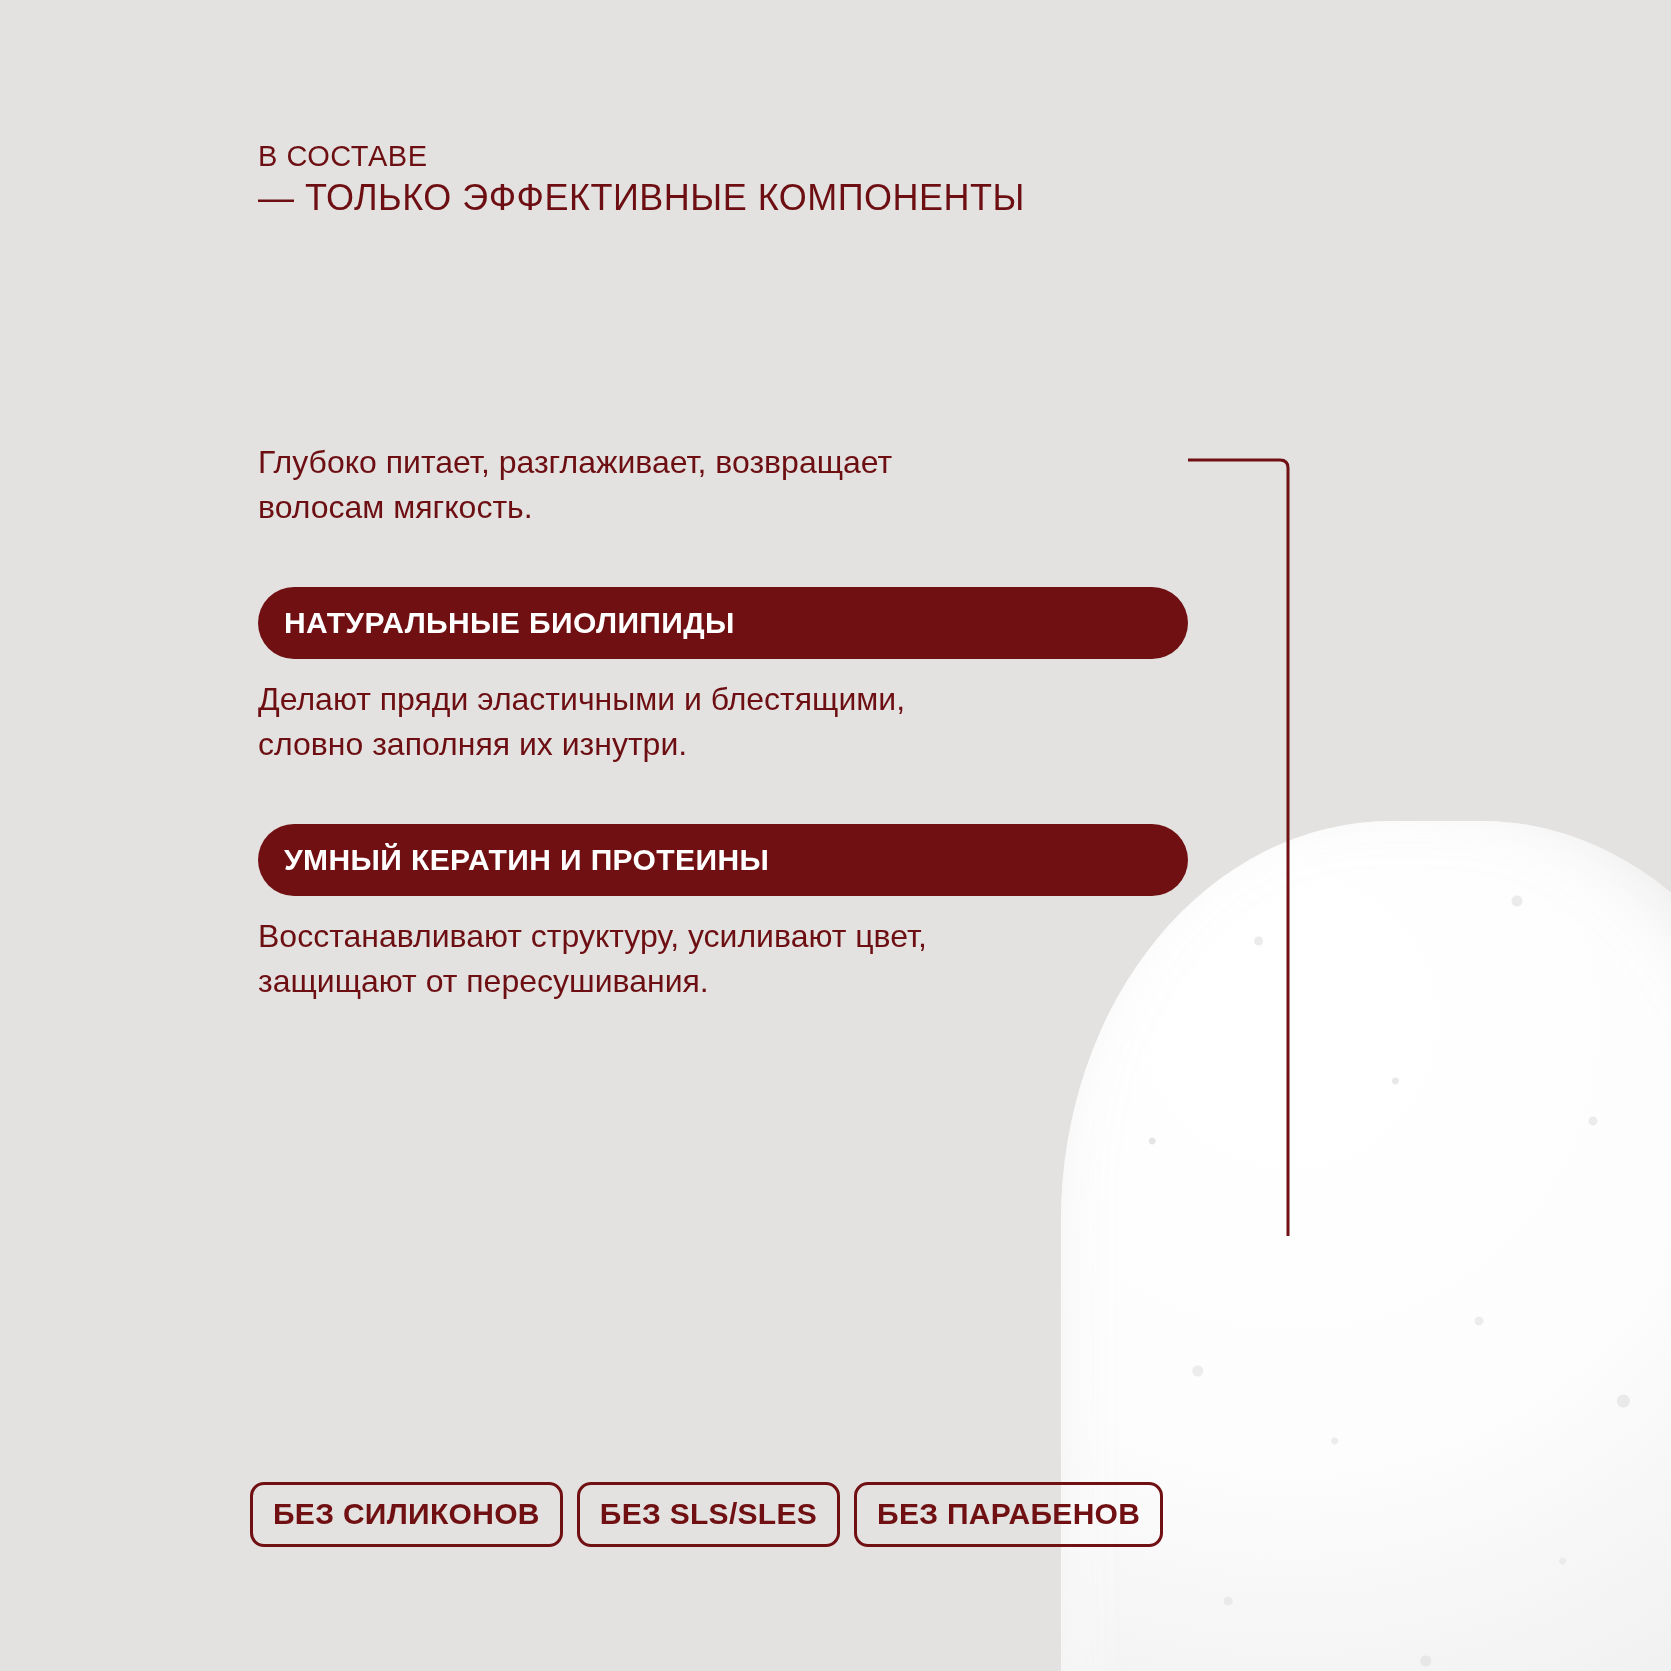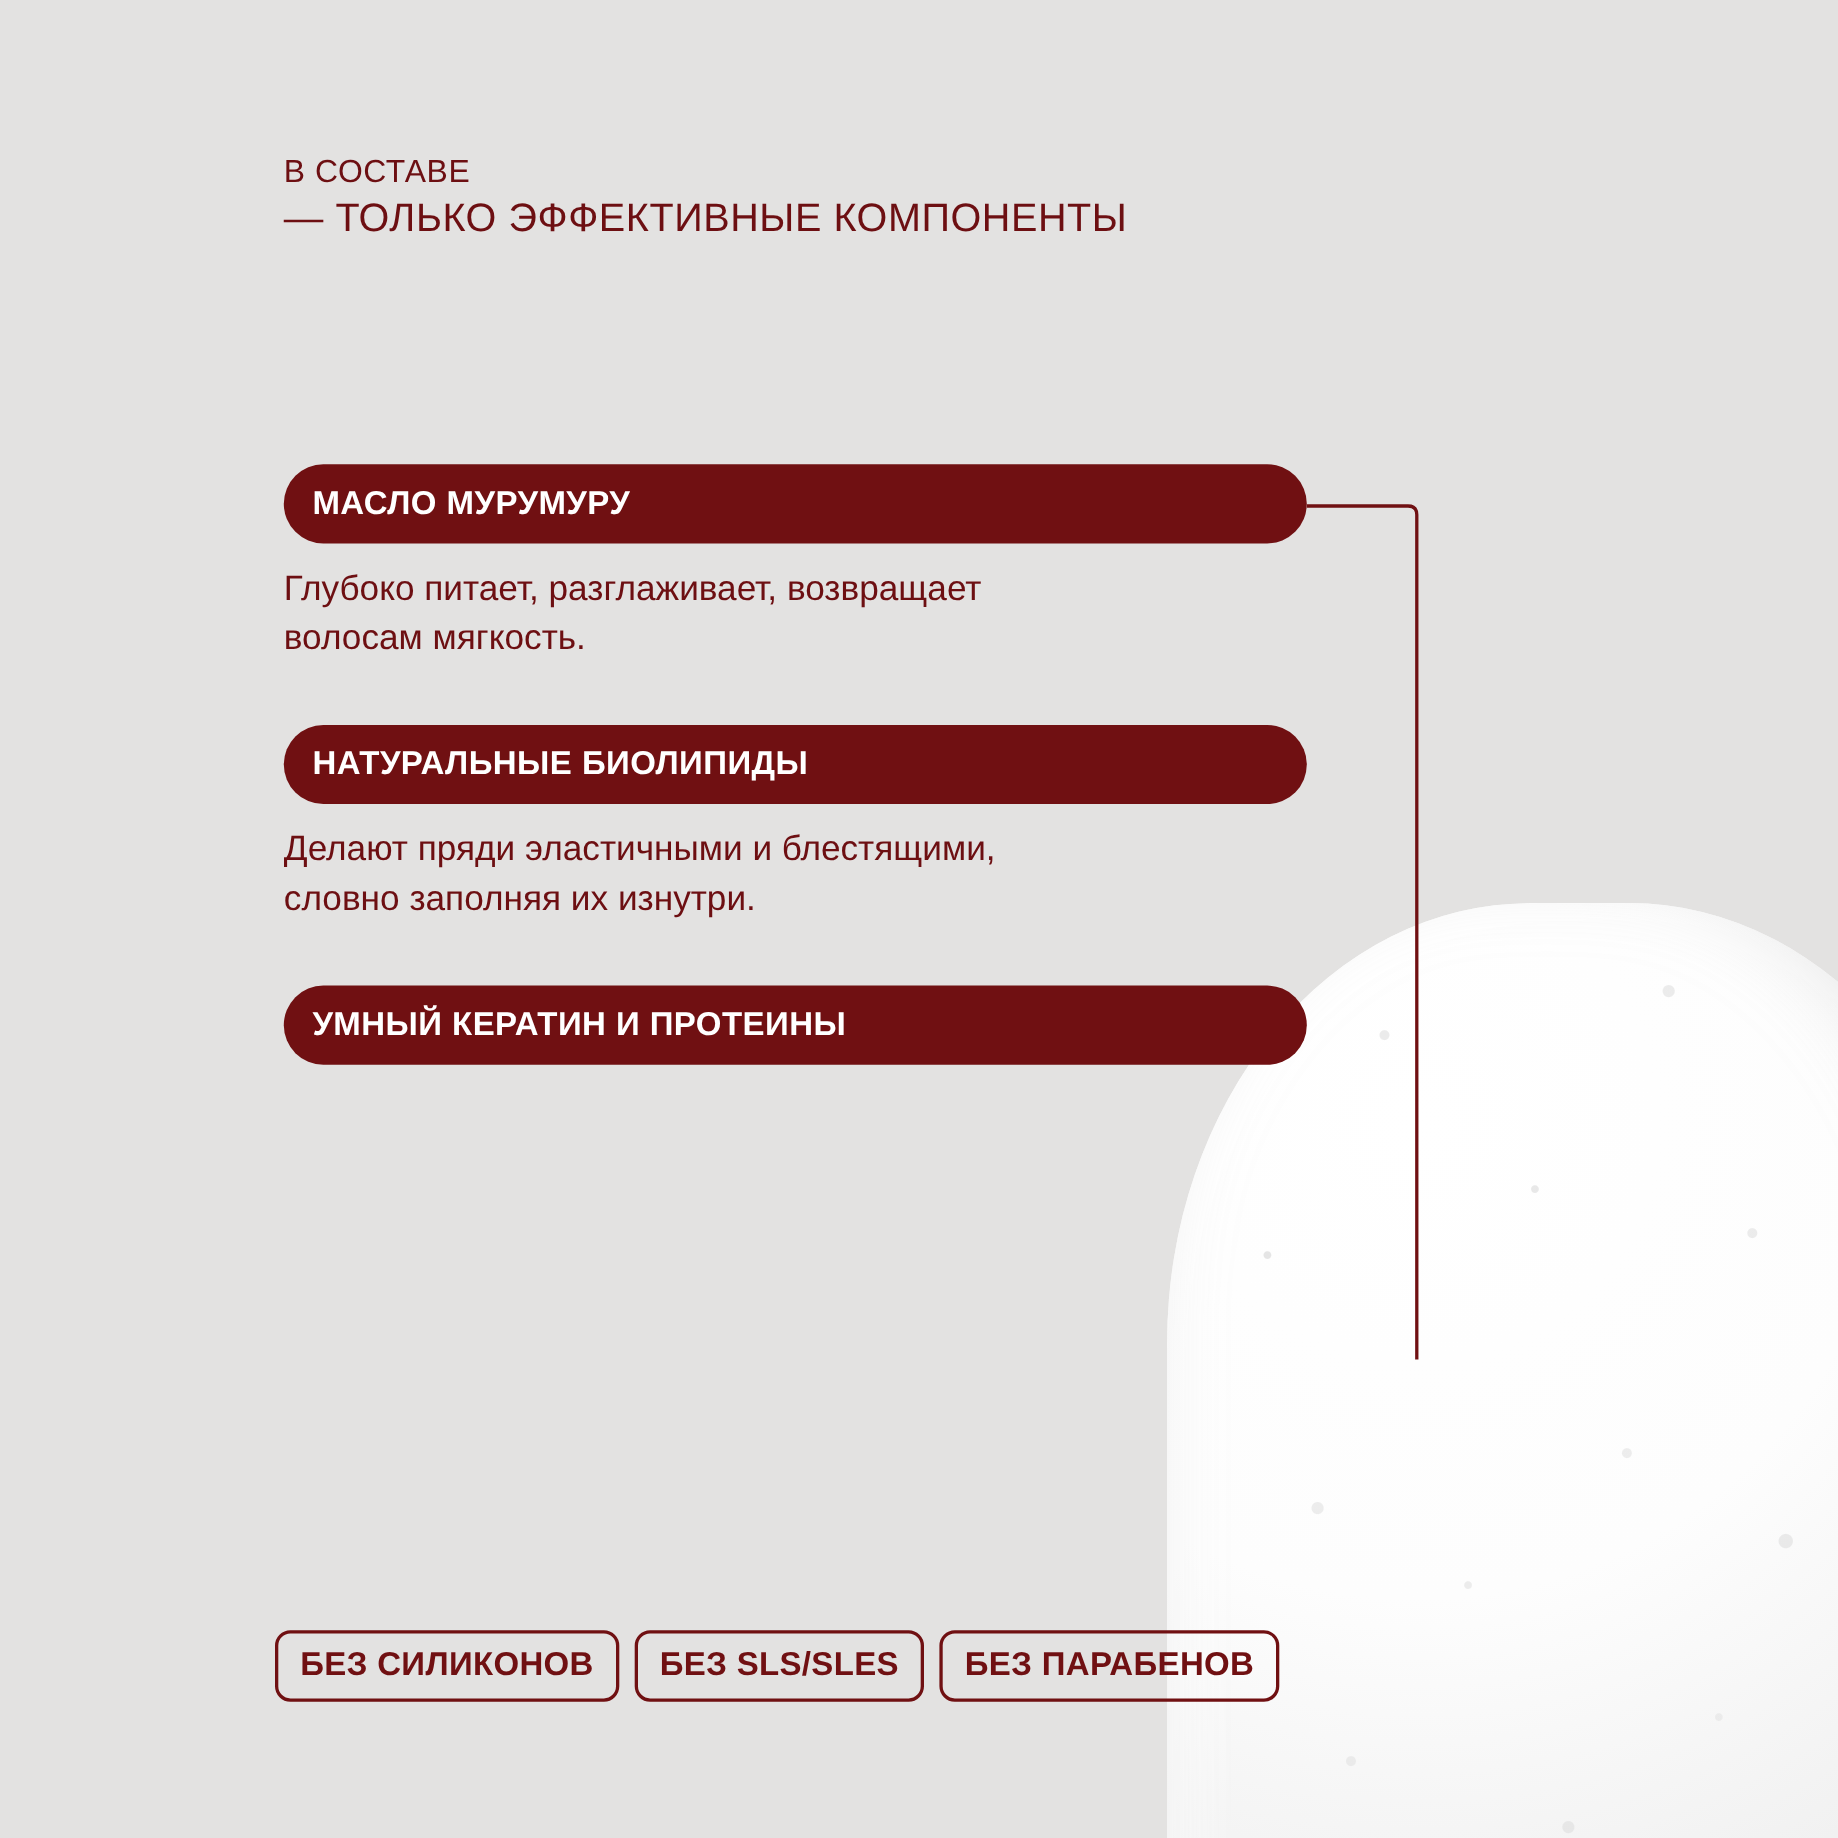--- a/index.html
+++ b/index.html
@@ -170,39 +170,38 @@
 
   <div class="connector">
     <svg width="110" height="800" viewBox="0 0 110 800" fill="none" xmlns="http://www.w3.org/2000/svg">
       <path d="M0 8 H92 Q100 8 100 16 V784" stroke="#701012" stroke-width="3" fill="none"></path>
     </svg>
   </div>
 
   <div class="ingredients">
 
     <div class="ingredient">
-      <div class="pill w1">
-        <span>МАСЛО МУРУМУРУ</span>
-      </div>
       <div class="desc">Глубоко питает, разглаживает, возвращает
 волосам мягкость.</div>
     </div>
 
     <div class="ingredient">
       <div class="pill w2">
         <span>НАТУРАЛЬНЫЕ БИОЛИПИДЫ</span>
       </div>
       <div class="desc">Делают пряди эластичными и блестящими,
 словно заполняя их изнутри.</div>
     </div>
 
     <div class="ingredient">
       <div class="pill w3">
         <span>УМНЫЙ КЕРАТИН И ПРОТЕИНЫ</span>
       </div>
+      <div class="desc">Восстанавливают структуру, усиливают цвет,
+защищают от пересушивания.</div>
     </div>
 
   </div>
 
   <div class="badges">
     <div class="badge">БЕЗ СИЛИКОНОВ</div>
     <div class="badge">БЕЗ SLS/SLES</div>
     <div class="badge">БЕЗ ПАРАБЕНОВ</div>
   </div>
 

